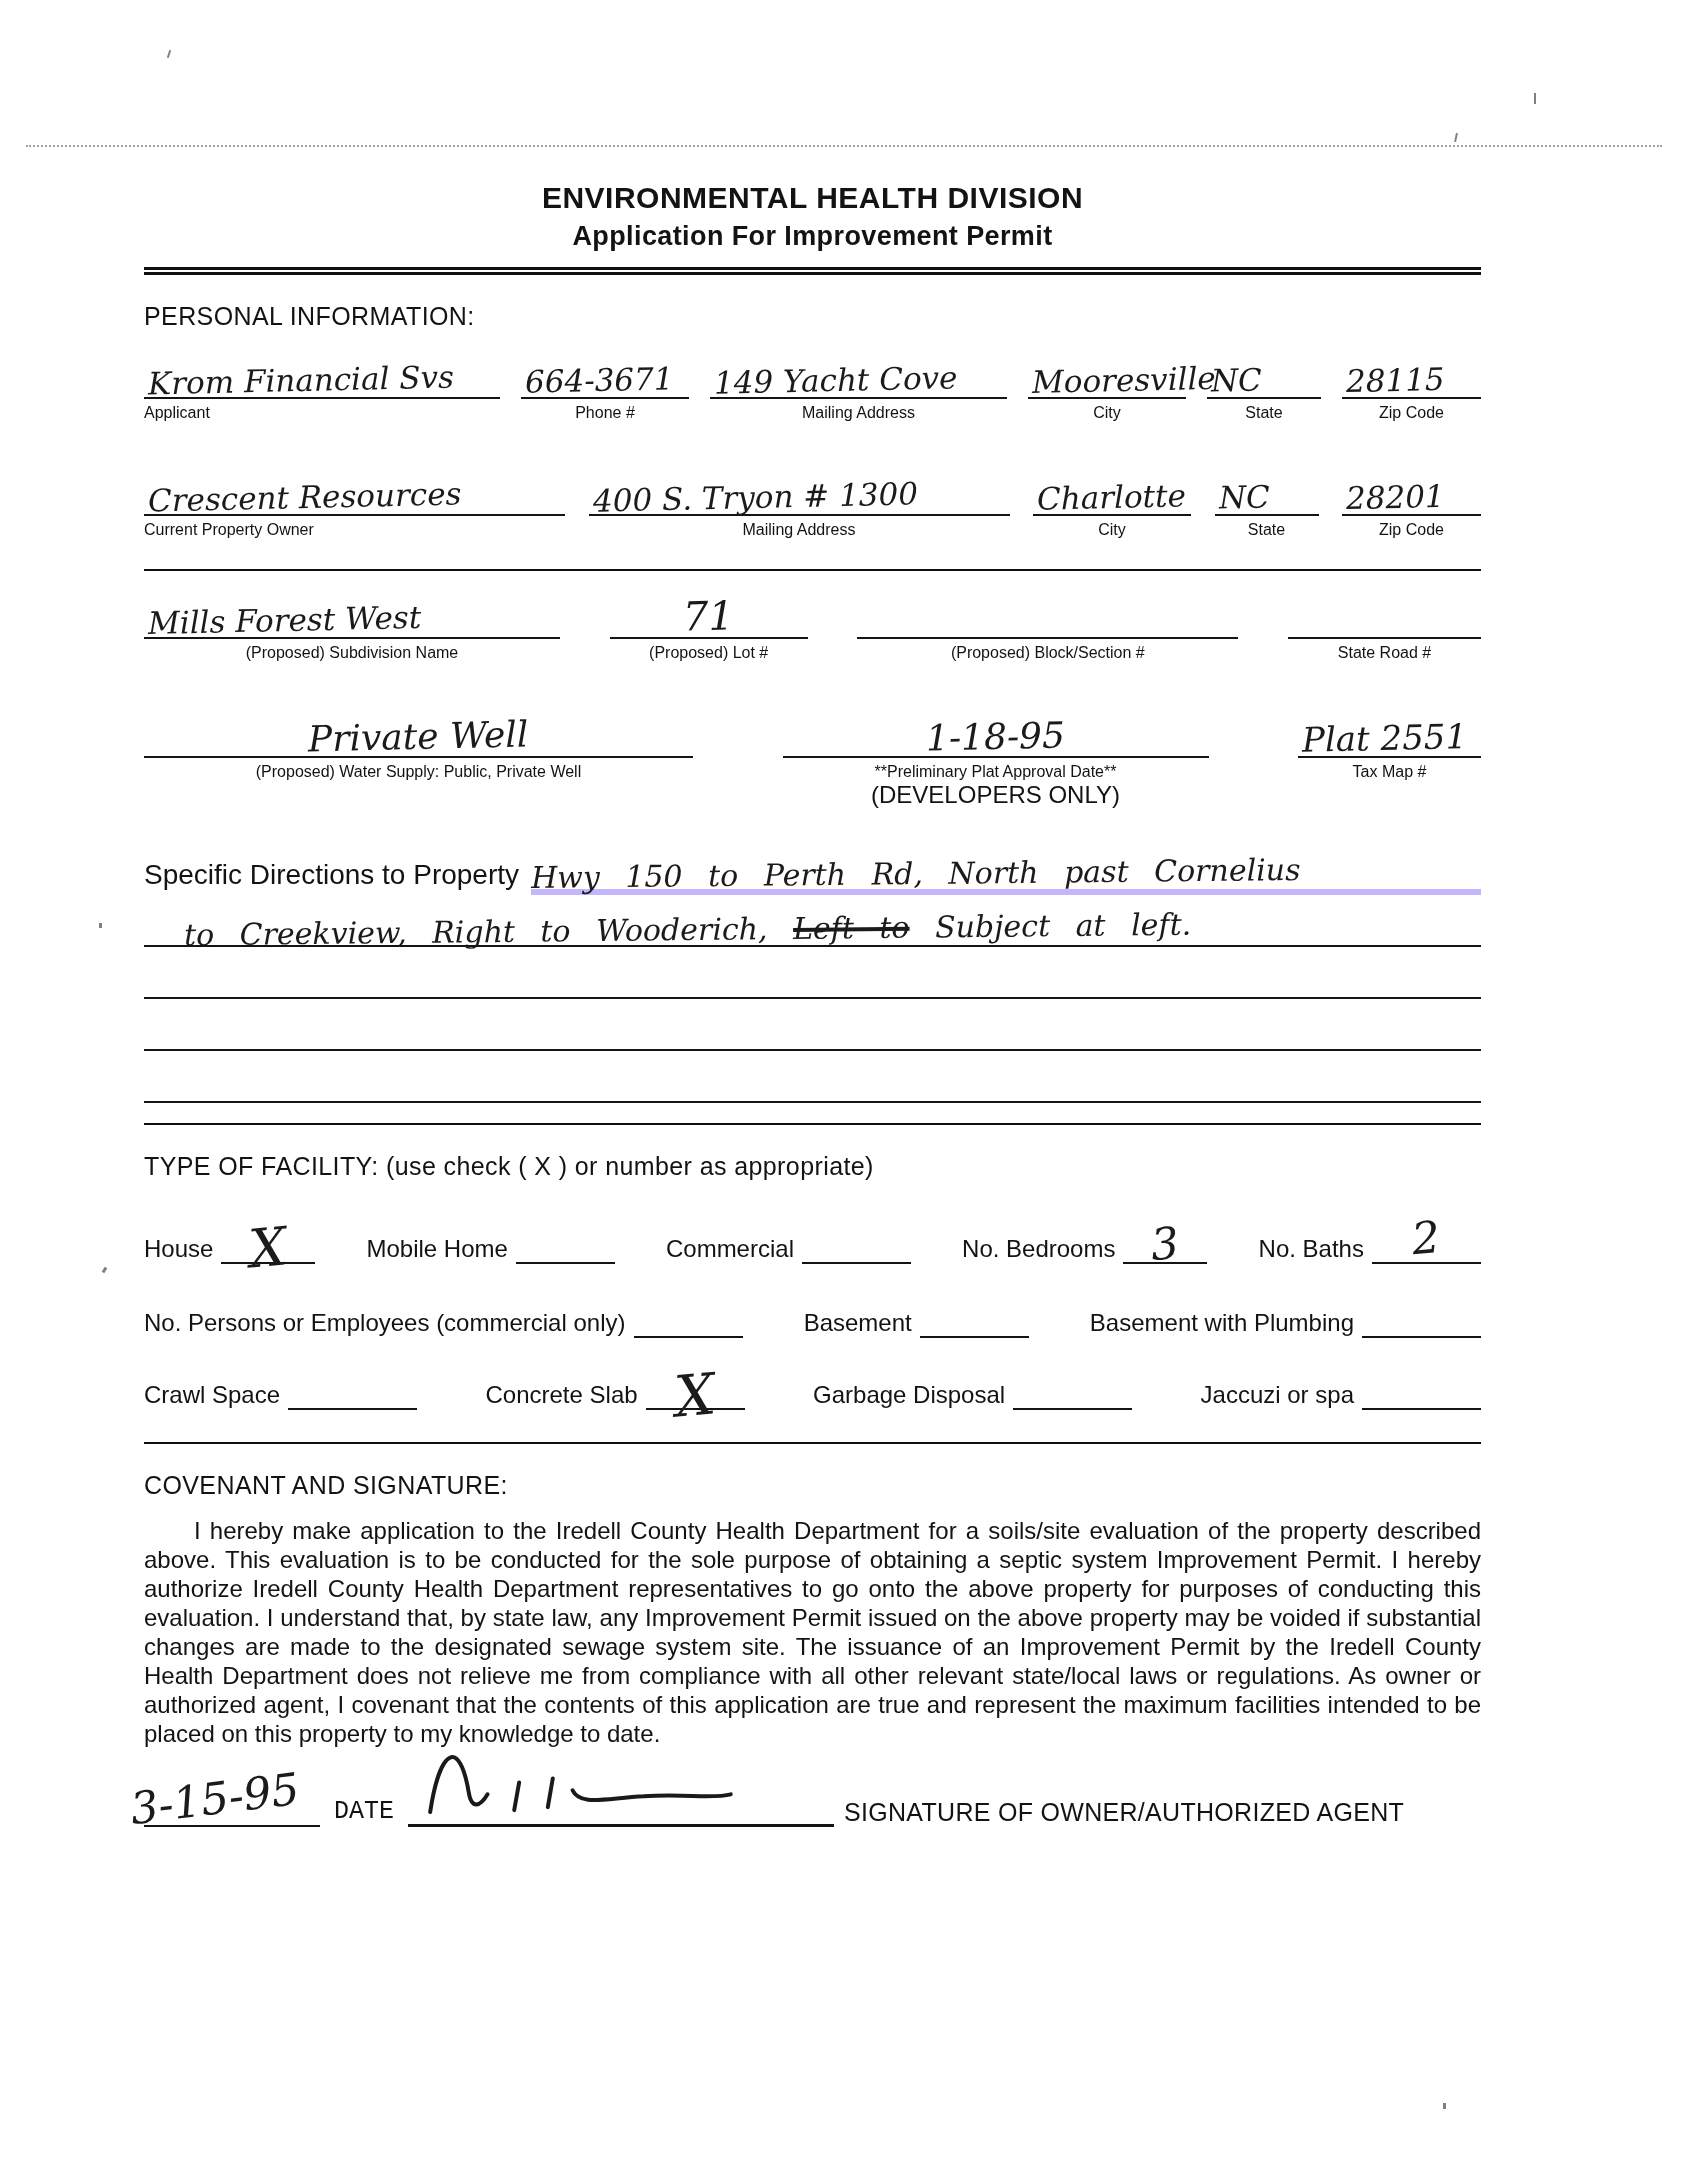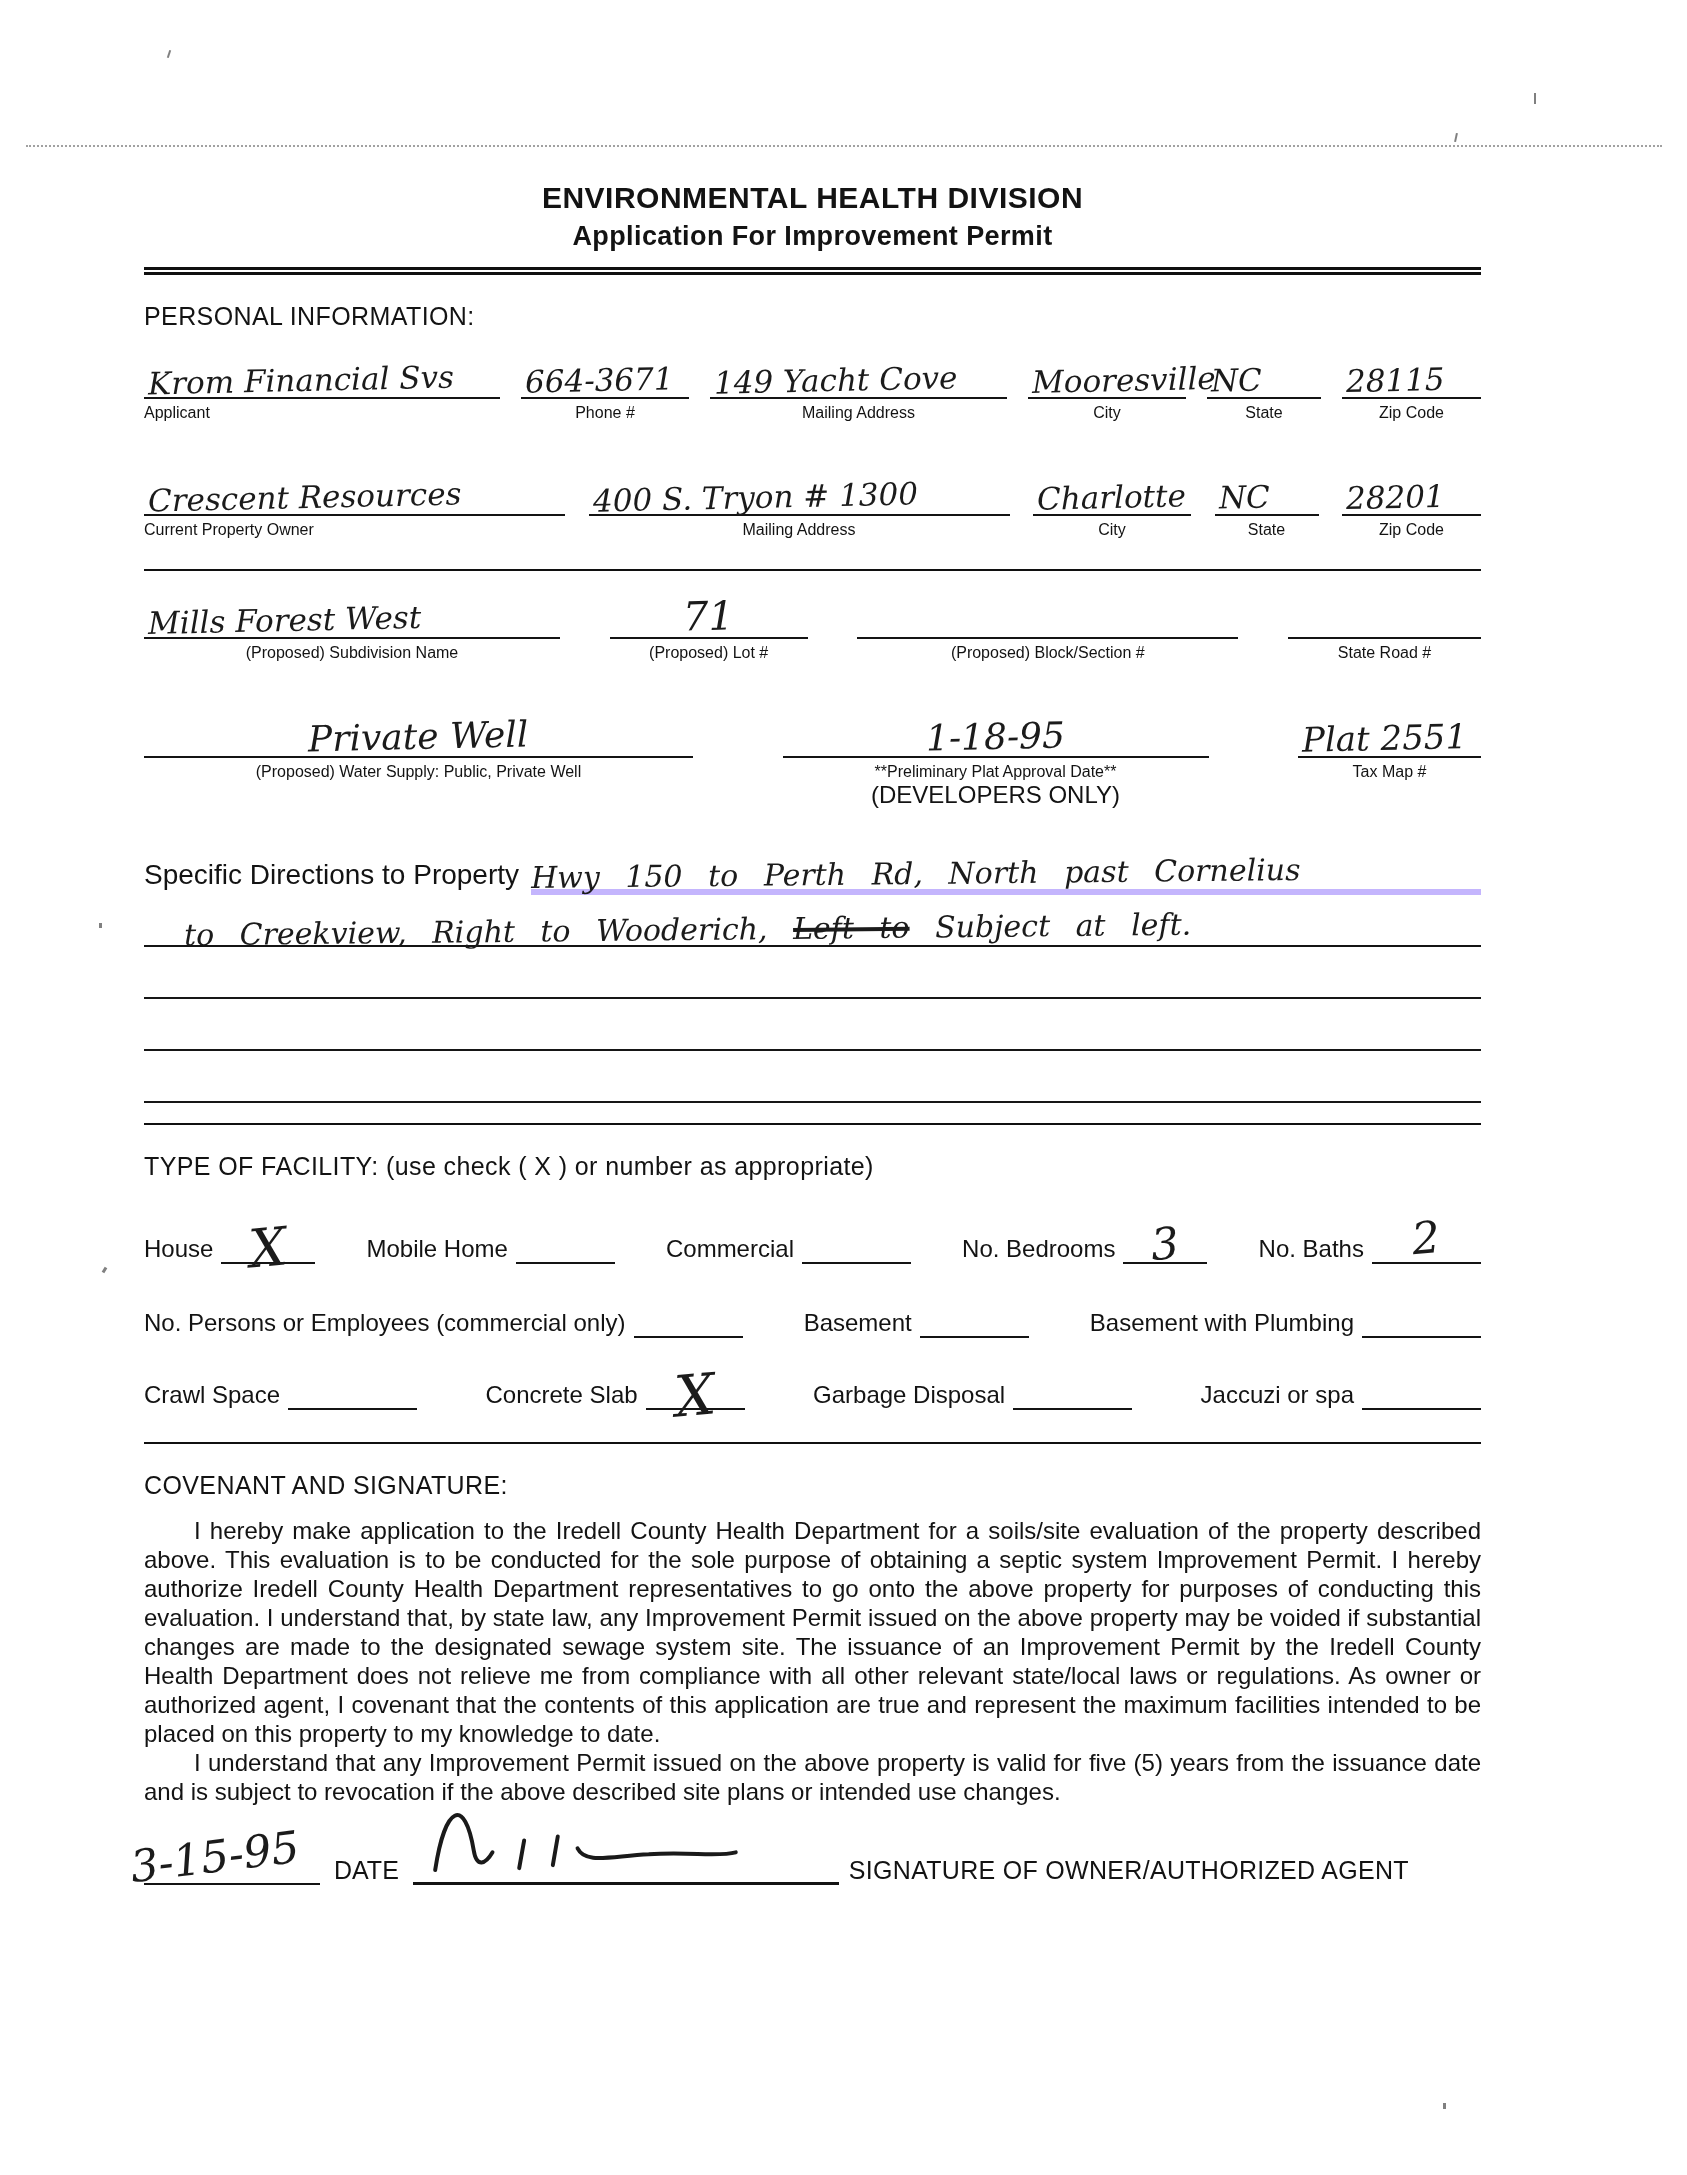--- a/index.html
+++ b/index.html
@@ -308,29 +308,28 @@
             <span class="hw mark"></span>
           </span>
         </span>
     </div>
 
     <div class="rule2" style="margin-top:32px;"></div>
 
     <div class="covenant">
       <div class="sec-heading">COVENANT AND SIGNATURE:</div>
       <p class="first">I hereby make application to the Iredell County Health Department for a soils/site evaluation of the property described above. This evaluation is to be conducted for the sole purpose of obtaining a septic system Improvement Permit. I hereby authorize Iredell County Health Department representatives to go onto the above property for purposes of conducting this evaluation. I understand that, by state law, any Improvement Permit issued on the above property may be voided if substantial changes are made to the designated sewage system site. The issuance of an Improvement Permit by the Iredell County Health Department does not relieve me from compliance with all other relevant state/local laws or regulations. As owner or authorized agent, I covenant that the contents of this application are true and represent the maximum facilities intended to be placed on this property to my knowledge to date.</p>
-      <p>I understand that any Improvement Permit issued on the above property is valid for five (5) years from the issuance date and is subject to revocation if the above described site plans or intended use changes.</p>
     </div>
 
     <div class="sig-row">
       <span class="sig-date-blank">
         <span class="hw date-hw">3-15-95</span>
       </span>
       <span class="sig-gap"></span>
-      <span class="plabel" style="font-size:25px;">DATE</span>
+      <span class="plabel" style="font-size:25px;font-family:Liberation Mono, monospace;">DATE</span>
       <span class="sig-line">
         <svg width="327" height="89" viewBox="0 0 330 90">
           <g fill="none" stroke="#1a1a1a" stroke-width="4" stroke-linecap="round">
             <path d="M16 80 C26 14 46 6 55 60 C58 78 67 74 74 62"></path>
             <path d="M106 50 L101 78"></path>
             <path d="M140 46 L135 75"></path>
             <path d="M160 58 C168 74 192 66 232 64 C272 61 302 67 320 62"></path>
           </g>
         </svg>
       </span>

